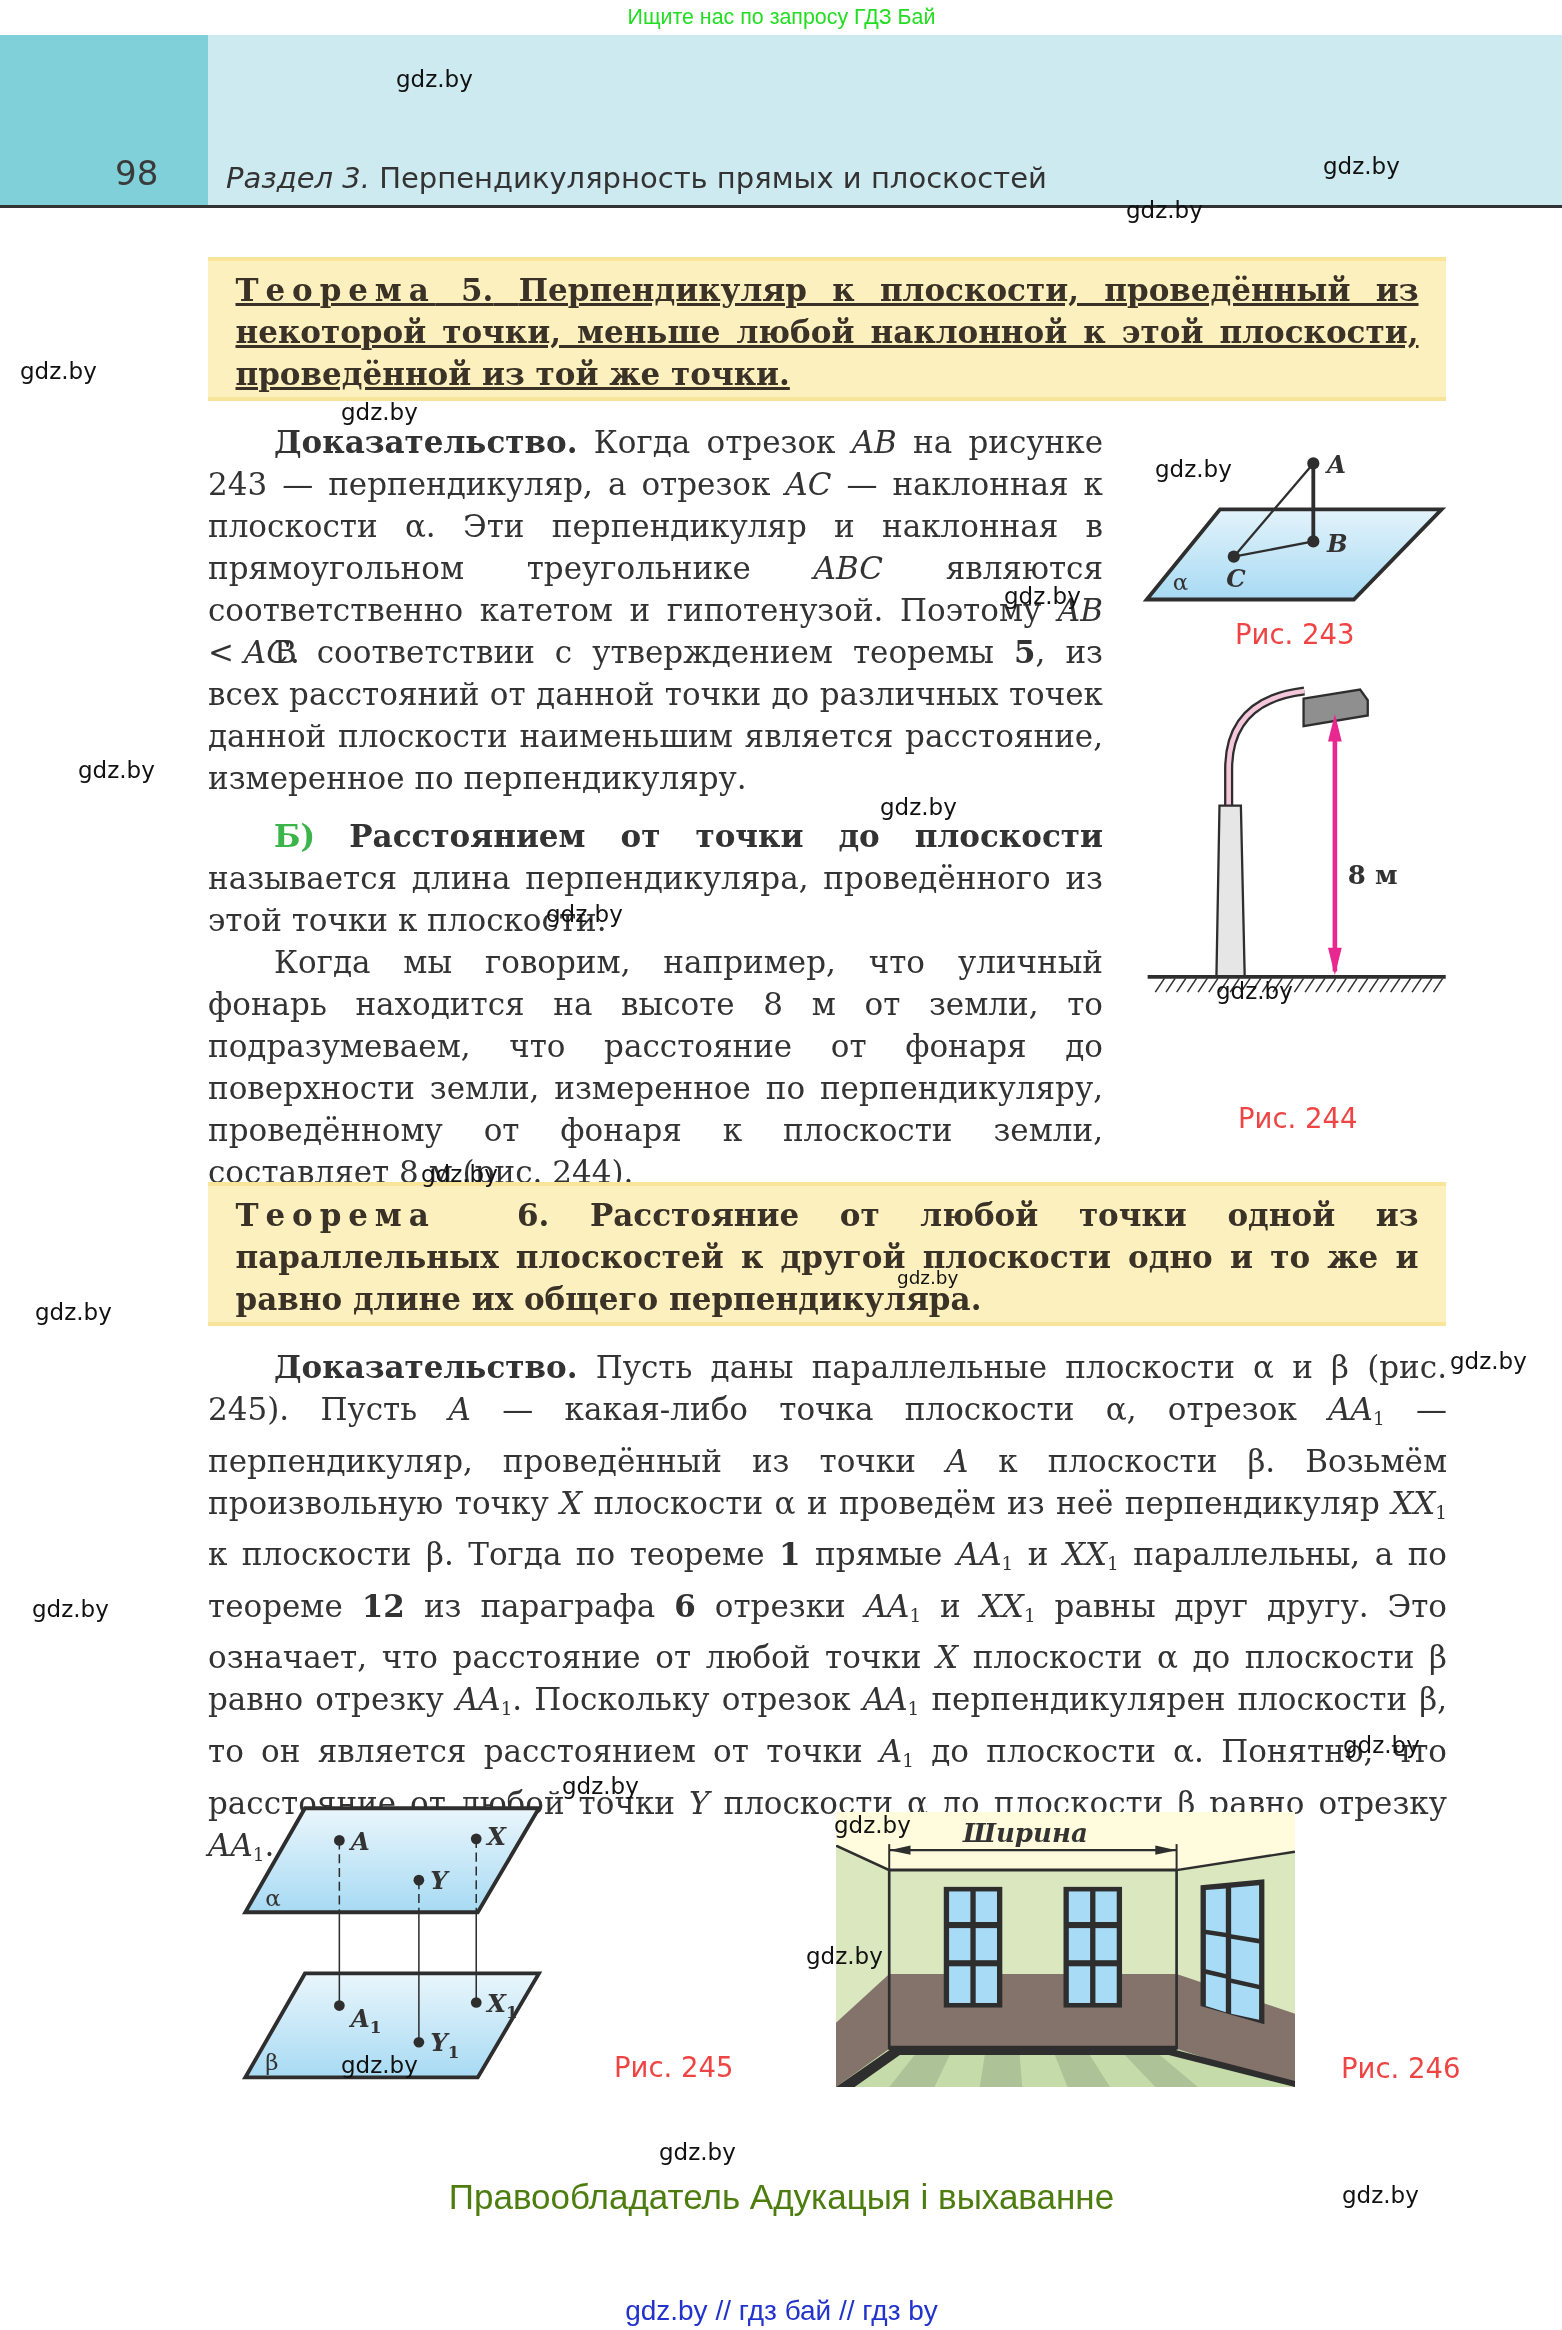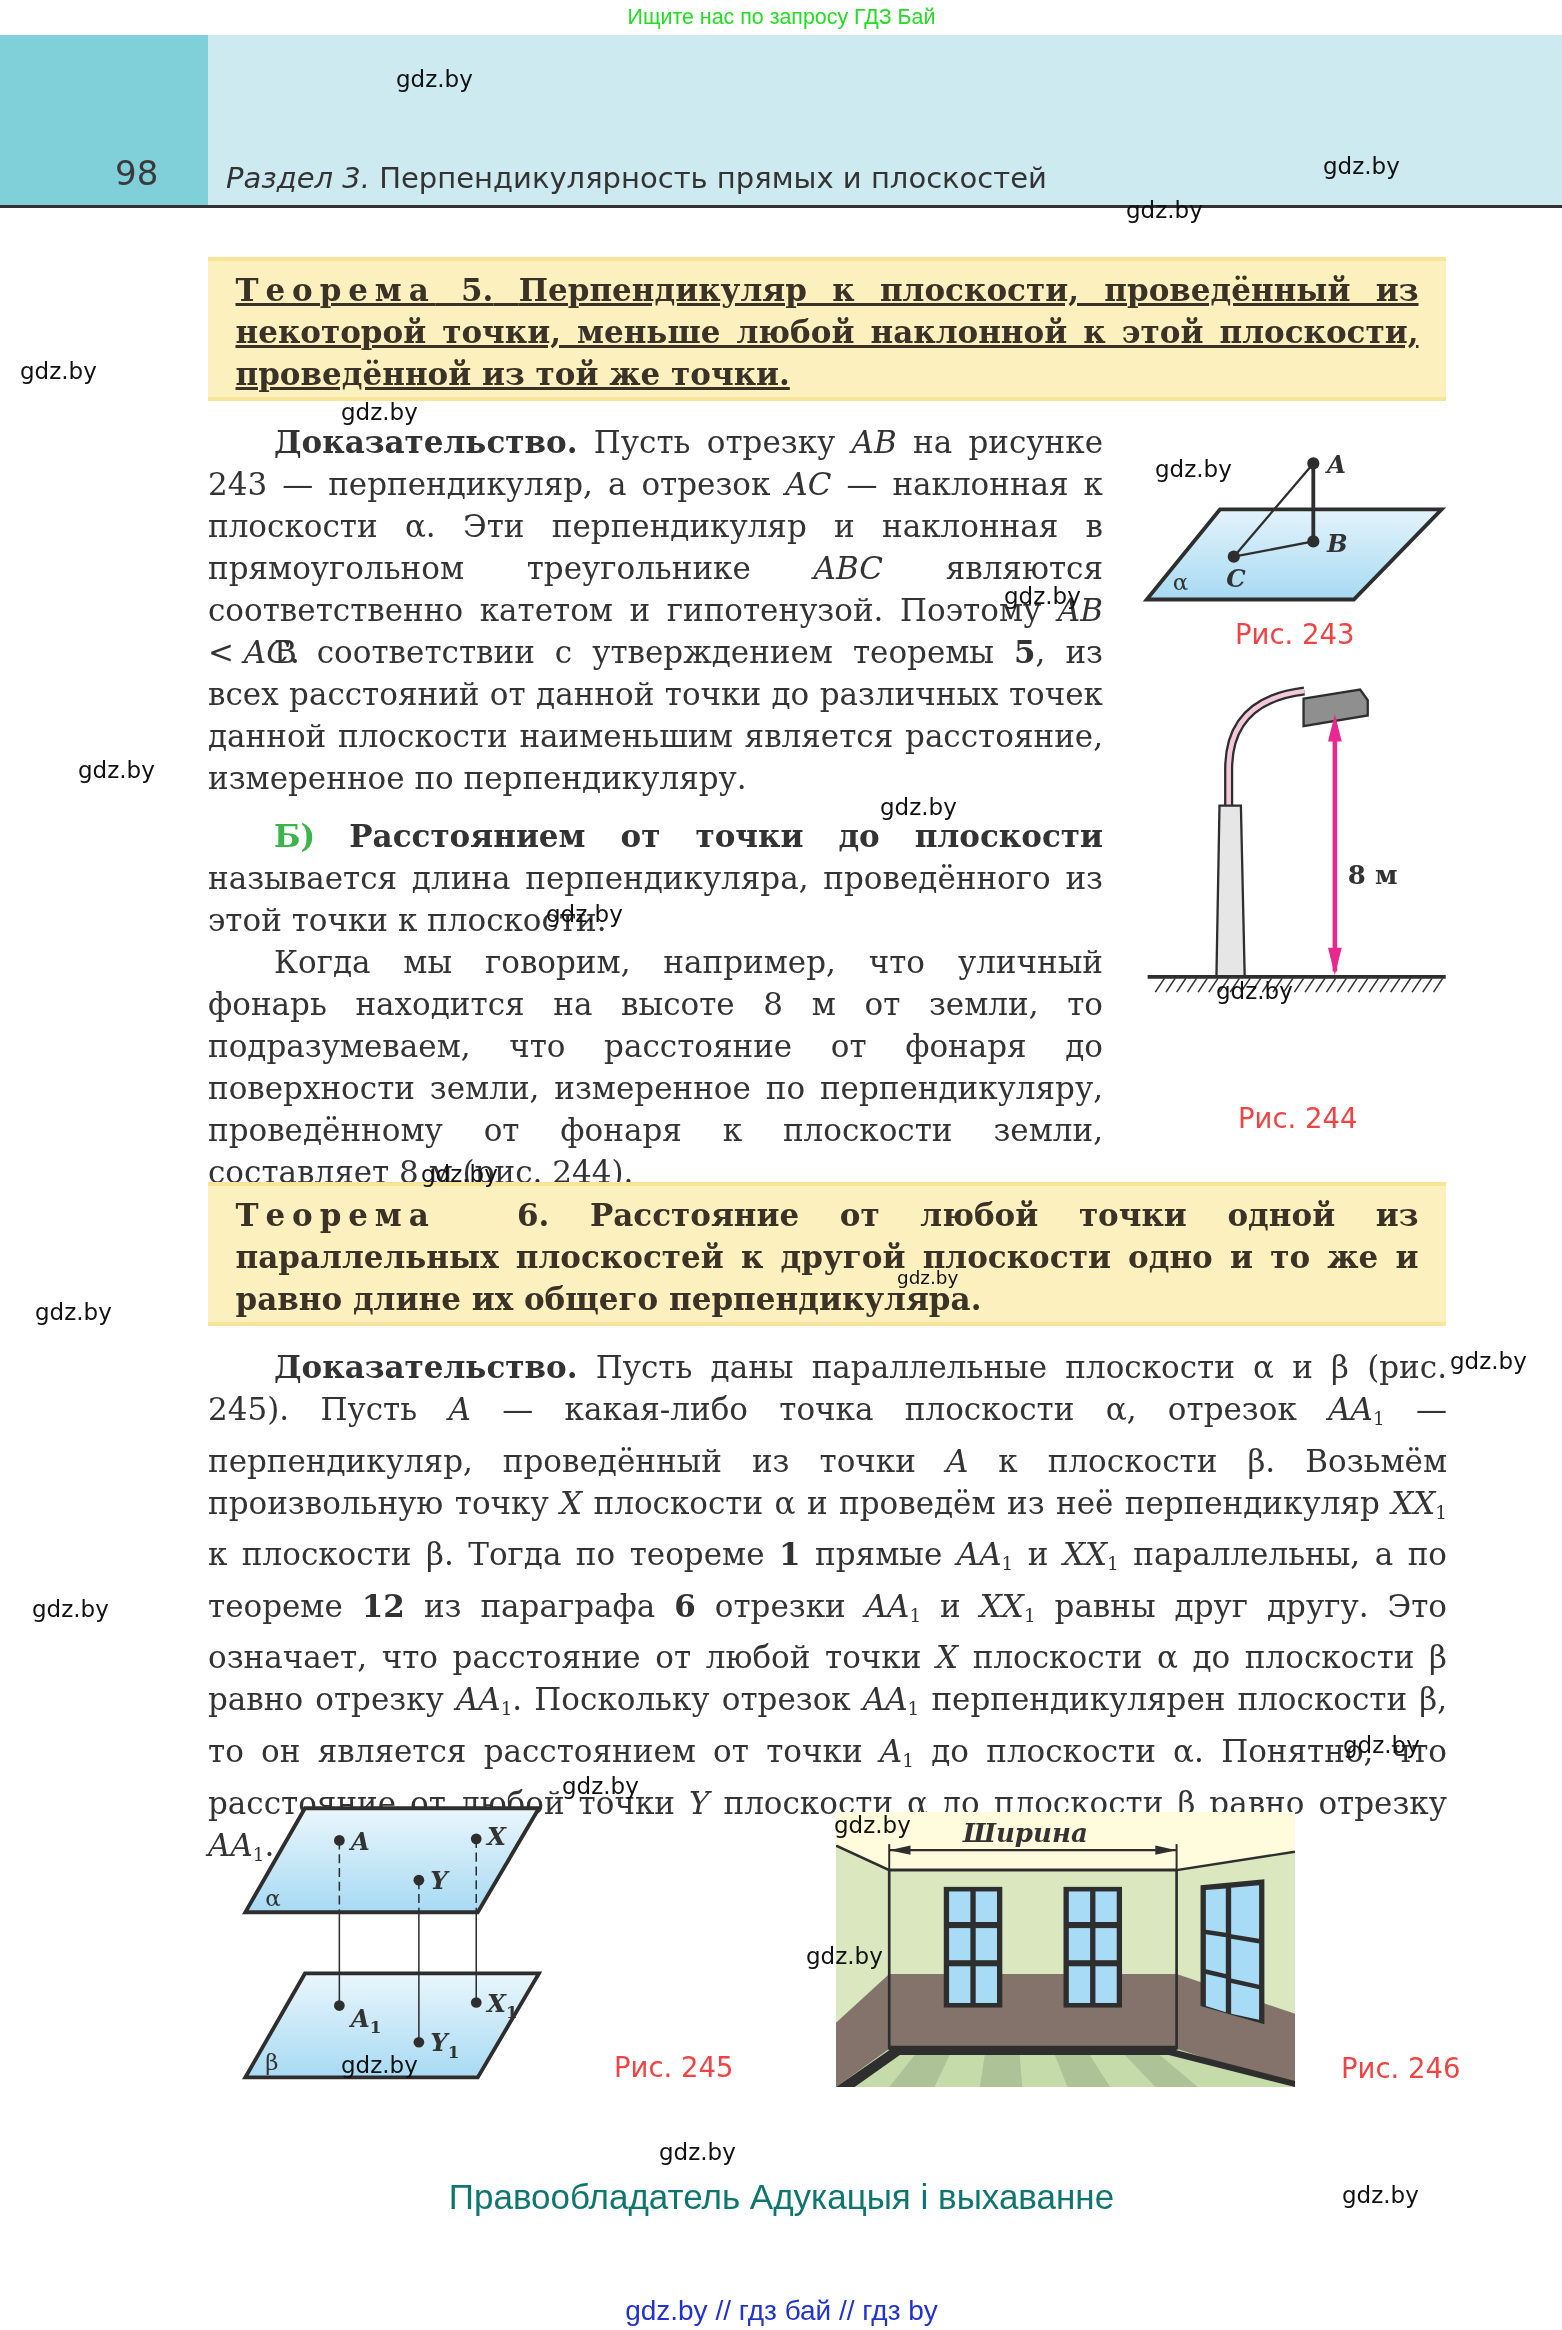--- a/index.html
+++ b/index.html
@@ -39,42 +39,42 @@
   #proof-1 { left:208px; top:421px; width:895px; }
   #para-2 { left:208px; top:631px; width:895px; }
   #def-b { left:208px; top:815px; width:895px; }
   #para-3 { left:208px; top:941px; width:895px; }
   #proof-2 { left:208px; top:1346px; width:1239px; }
 
   .caption { font-family:"DejaVu Sans", sans-serif; font-size:27.5px; color:#ef4444; }
 
   .wm { font-family:"DejaVu Sans", sans-serif; font-size:23px; color:#111; }
   #footer-copy { left:0; width:1563px; top:2177px; text-align:center;
-                 font-family:"Liberation Sans", sans-serif; font-size:35px; color:#0f766e; }
+                 font-family:"Liberation Sans", sans-serif; font-size:35px; color:#4d7c0f; }
   #footer-links { left:0; width:1563px; top:2295px; text-align:center;
                   font-family:"Liberation Sans", sans-serif; font-size:28px; color:#2233cc; }
   svg text { font-family:"DejaVu Serif", serif; }
 </style>
 </head>
 <body>
 
 <div id="top-banner" class="abs">Ищите нас по запросу ГДЗ Бай</div>
 
 <div id="header" class="abs"></div>
 <div id="header-tab" class="abs"></div>
 <div id="header-rule" class="abs"></div>
 <div id="page-number" class="abs">98</div>
 <div id="section-title" class="abs"><span class="it">Раздел 3.</span> <span>Перпендикулярность прямых и плоскостей</span></div>
 
 <div id="theorem-5" class="abs theorem">
   <span class="spaced">Теорема</span> <span>5.</span> <span>Перпендикуляр к плоскости, проведённый из некоторой точки, меньше любой наклонной к этой плоскости, проведённой из той же точки.</span>
 </div>
 
 <div id="proof-1" class="abs para">
-  <span class="ind"></span><span class="bold">Доказательство.</span><span> Пусть отрезку </span><i>AB</i><span> на рисунке 243 — перпендикуляр, а отрезок </span><i>AC</i><span> — наклонная к плоскости α. Эти перпендикуляр и наклонная в прямоугольном треугольнике </span><i>ABC</i><span> являются соответственно катетом и гипотенузой. Поэтому </span><i>AB &lt; AC</i><span>.</span>
+  <span class="ind"></span><span class="bold">Доказательство.</span><span> Когда отрезок </span><i>AB</i><span> на рисунке 243 — перпендикуляр, а отрезок </span><i>AC</i><span> — наклонная к плоскости α. Эти перпендикуляр и наклонная в прямоугольном треугольнике </span><i>ABC</i><span> являются соответственно катетом и гипотенузой. Поэтому </span><i>AB &lt; AC</i><span>.</span>
 </div>
 
 <div id="para-2" class="abs para">
   <span class="ind"></span><span>В соответствии с утверждением теоремы </span><span class="bold">5</span><span>, из всех расстояний от данной точки до различных точек данной плоскости наименьшим является расстояние, измеренное по перпендикуляру.</span>
 </div>
 
 <div id="def-b" class="abs para">
   <span class="ind"></span><span class="green">Б)</span> <span class="bold">Расстоянием от точки до плоскости</span><span> называется длина перпендикуляра, проведённого из этой точки к плоскости.</span>
 </div>
 

